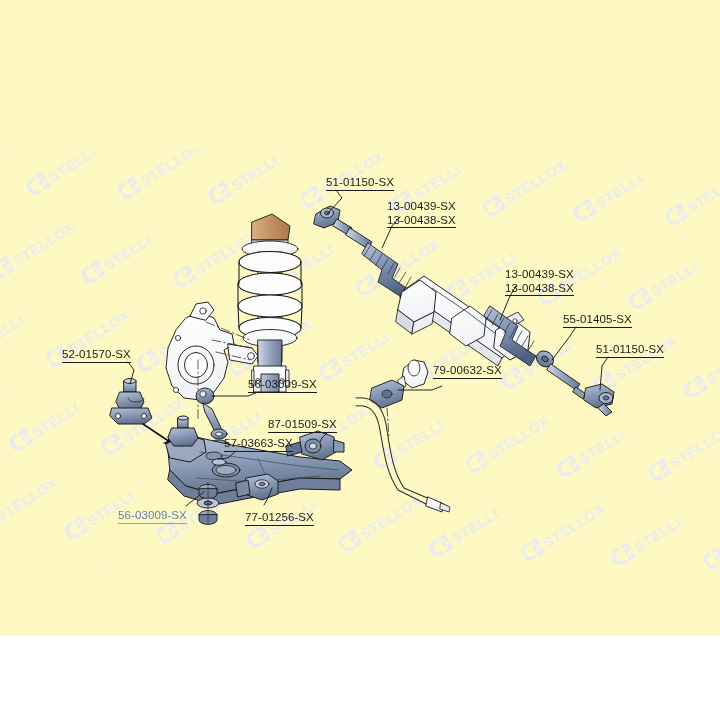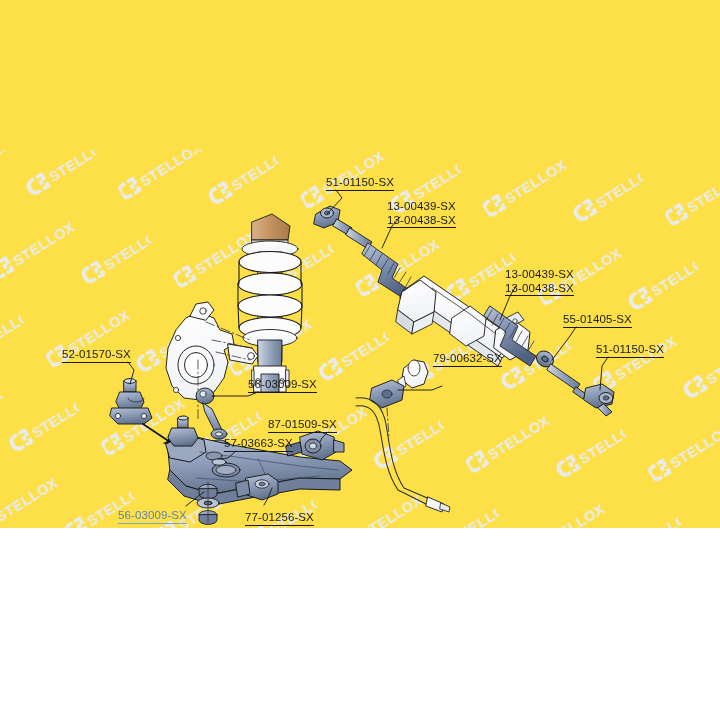--- a/index.html
+++ b/index.html
@@ -1,22 +1,22 @@
 <!DOCTYPE html>
 <html><head>
 <meta charset="utf-8">
 <title>Stellox suspension parts diagram</title>
 <style>
   html,body{margin:0;padding:0;background:#ffffff;}
   body{font-family:"Liberation Sans","DejaVu Sans",sans-serif;}
 
   #stage{
     position:relative;
-    width:720px;height:528px;
-    background:#fde047;
+    width:720px;height:636px;
+    background:#fef9c3;
     overflow:hidden;
   }
 
   
   #watermark{
     position:absolute;
     left:0;top:0;width:720px;height:720px;
     pointer-events:none;
     z-index:1;
   }
@@ -381,21 +381,21 @@
     </div>
 
     <div class="label underline" style="left:62px;top:348px;">
       <span class="txt">52-01570-SX</span>
     </div>
 
     <div class="label underline" style="left:248px;top:378px;">
       <span class="txt">56-03009-SX</span>
     </div>
 
-    <div class="label underline" style="left:433px;top:352px;">
+    <div class="label underline" style="left:433px;top:364px;">
       <span class="txt">79-00632-SX</span>
     </div>
 
     <div class="label underline" style="left:268px;top:418px;">
       <span class="txt">87-01509-SX</span>
     </div>
 
     <div class="label underline" style="left:224px;top:437px;">
       <span class="txt">57-03663-SX</span>
     </div>

